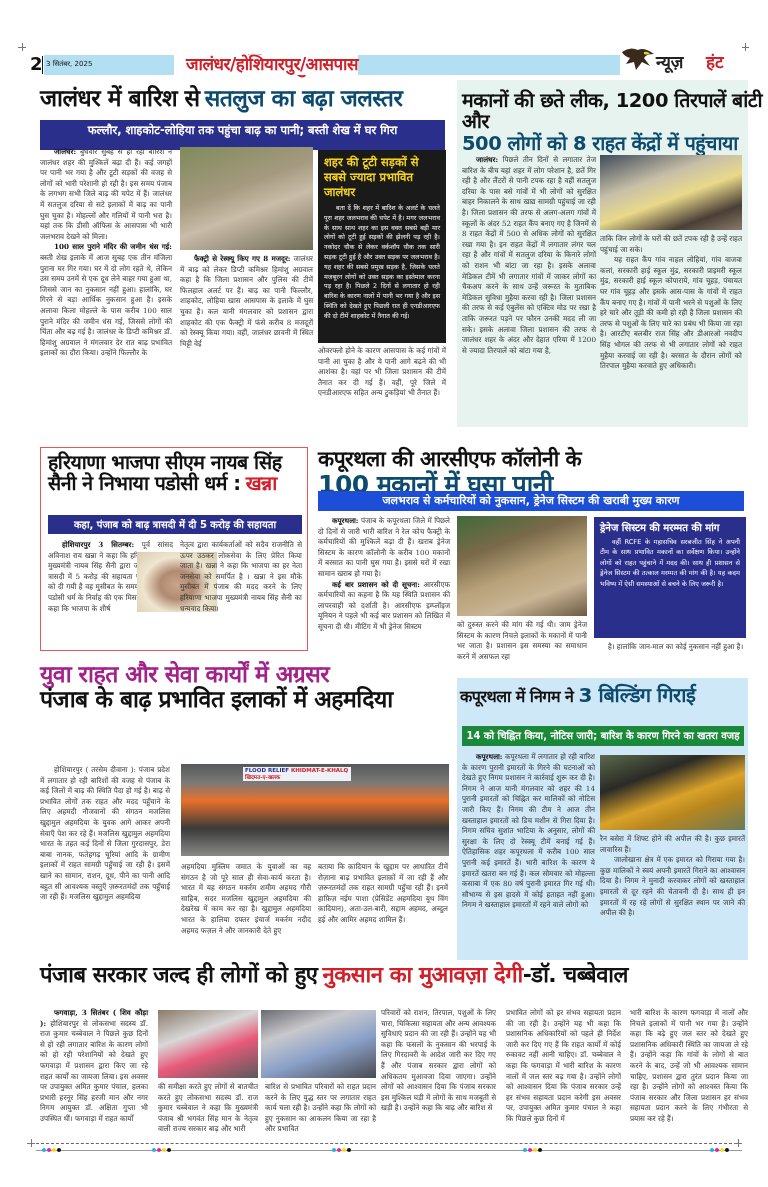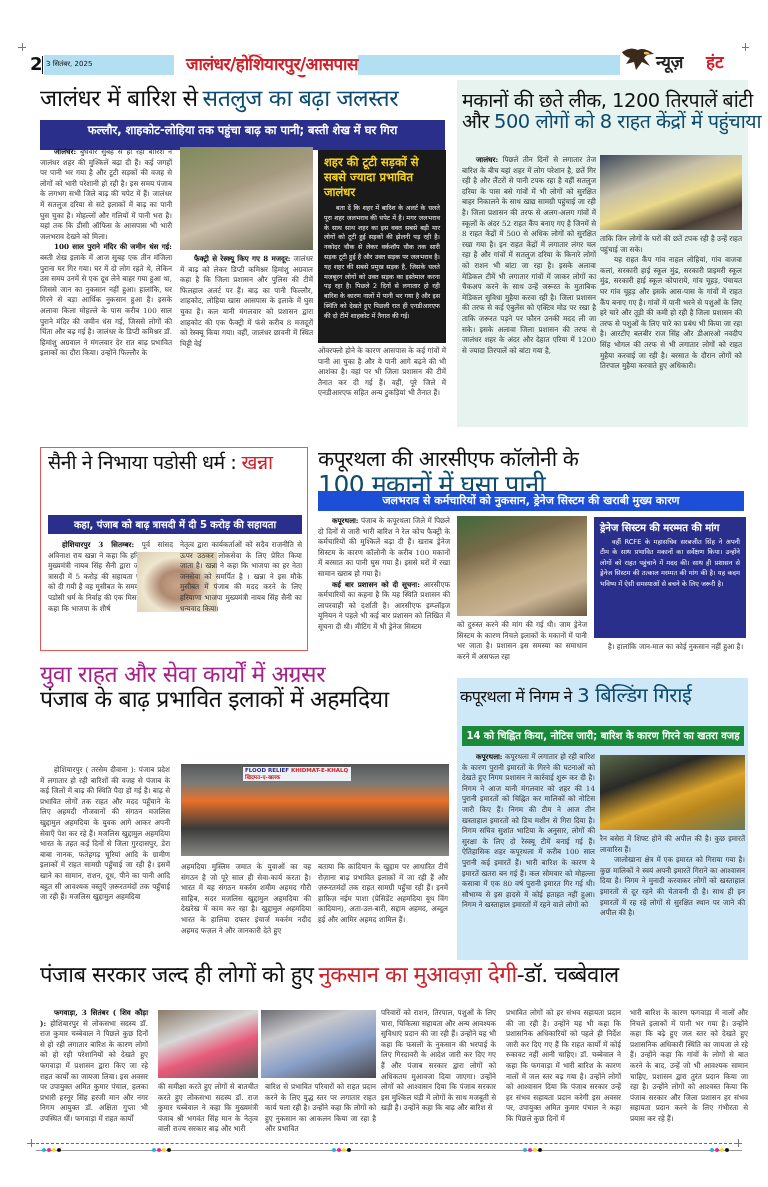--- a/index.html
+++ b/index.html
@@ -2,21 +2,21 @@
 <html><head>
 <meta charset="utf-8">
 <style>
   * { box-sizing: border-box; margin: 0; padding: 0; }
   html, body { width: 768px; height: 1187px; background: #ffffff; overflow: hidden; }
   body { position: relative; font-family: "DejaVu Serif", serif; color: #222; }
   .abs { position: absolute; }
   .body-text { font-size: 7.2px; line-height: 10.6px; text-align: justify; color: #333; font-family: "DejaVu Serif", serif; }
   .body-text p { text-indent: 14px; margin-bottom: 0; }
   .body-text b { font-weight: bold; color: #111; }
-  .hl { font-family: "DejaVu Sans", sans-serif; font-weight: normal; letter-spacing: -0.5px; line-height: 1.1; white-space: nowrap; color: #111; }
+  .hl { font-family: "DejaVu Sans", sans-serif; font-weight: bold; letter-spacing: -0.5px; line-height: 1.1; white-space: nowrap; color: #111; }
   .red { color: #0c4a6e; }
   .crim { color: #d0202a; }
   .purple { color: #a3228a; }
   .strap { font-family: "DejaVu Sans", sans-serif; color: #fff; font-weight: bold; text-align: center; white-space: nowrap; }
   .photo { background: linear-gradient(135deg, #8a8578 0%, #b8ae9a 35%, #6d6a60 70%, #a09a88 100%); }
   .crop { position: absolute; width: 8px; height: 8px; }
   .crop::before, .crop::after { content: ""; position: absolute; background: #777; }
   .crop::before { left: 3.5px; top: 0; width: 1px; height: 8px; }
   .crop::after { top: 3.5px; left: 0; height: 1px; width: 8px; }
   .dots { position: absolute; display: flex; gap: 1px; }
@@ -78,20 +78,21 @@
   <p><b>जालंधर:</b> <span>पिछले तीन दिनों से लगातार तेज बारिश के बीच यहां शहर में लोग परेशान है, छतें गिर रही है और लैंटरों से पानी टपक रहा है वहीं सतलुज दरिया के पास बसे गांवों में भी लोगों को सुरक्षित बाहर निकालने के साथ खाद्य सामग्री पहुंचाई जा रही है। जिला प्रशासन की तरफ से अलग-अलग गांवों में स्कूलों के अंदर 52 राहत कैंप बनाए गए है जिनमें से 8 राहत केंद्रों में 500 से अधिक लोगों को सुरक्षित रखा गया है। इन राहत केंद्रों में लगातार लंगर चल रहा है और गांवों में सतलुज दरिया के किनारे लोगों को राशन भी बांटा जा रहा है। इसके अलावा मेडिकल टीमें भी लगातार गांवों में जाकर लोगों का चैकअप करने के साथ उन्हें जरूरत के मुताबिक मेडिकल सुविधा मुहैया करवा रही है। जिला प्रशासन की तरफ से कई एंबुलेंस को एक्टिव मोड पर रखा है ताकि जरूरत पड़ने पर फौरन उनकी मदद ली जा सके। इसके अलावा जिला प्रशासन की तरफ से जालंधर शहर के अंदर और देहात एरिया में 1200 से ज्यादा तिरपालें को बांटा गया है,</span></p>
 </div>
 <div class="abs photo" style="left:600px;top:155px;width:142px;height:75px;background:linear-gradient(160deg,#3f4a5a 0%,#c8c0a8 35%,#e9d98a 55%,#4a3e36 80%,#8a7a6a 100%);"></div>
 <div class="abs body-text" style="left:600px;top:234px;width:142px;">
   <p style="text-indent:0;">ताकि जिन लोगों के घरों की छतें टपक रही है उन्हें राहत पहुंचाई जा सके।</p>
   <p>यह राहत कैंप गांव नाहल लोहियां, गांव वाजवा कलां, सरकारी हाई स्कूल मुंढ, सरकारी प्राइमरी स्कूल मुंढ, सरकारी हाई स्कूल कोपाराये, गांव चूहड़, पंचायत घर गांव चूहड़ और इसके आस-पास के गांवों में राहत कैंप बनाए गए है। गांवों में पानी भरने से पशुओं के लिए हरे चारे और तूड़ी की कमी हो रही है जिला प्रशासन की तरफ से पशुओं के लिए चारे का प्रबंध भी किया जा रहा है। आरटीए बलबीर राज सिंह और डीआरओ नवदीप सिंह भोगल की तरफ से भी लगातार लोगों को राहत मुहैया करवाई जा रही है। बरसात के दौरान लोगों को तिरपाल मुहैया करवाते हुए अधिकारी।</p>
 </div>
 
 <div class="abs" style="left:40px;top:447px;width:268px;height:204px;border:1.5px solid #e05a5a;"></div>
 <div class="abs" style="left:48px;top:452px;">
+  <div class="hl" style="font-size:19.5px;">हरियाणा भाजपा सीएम नायब सिंह</div>
   <div><span class="hl" style="font-size:19.5px;">सैनी ने निभाया पडोसी धर्म :</span> <span class="hl crim" style="font-size:19.5px;">खन्ना</span></div>
 </div>
 <div class="abs strap" style="left:48px;top:515px;width:254px;height:19px;line-height:19px;background:#2a2f8c;font-size:10px;">कहा, पंजाब को बाढ़ त्रासदी में दी 5  करोड़ की सहायता</div>
 <div class="abs body-text" style="left:48px;top:540px;width:125px;">
   <p><b>होशियारपुर 3 सितम्बर:</b> <span>पूर्व सांसद अविनाश राय खन्ना ने कहा कि हरियाणा भाजपा मुख्यमंत्री नायब सिंह सैनी द्वारा जो पंजाब बाढ़ त्रासदी में 5 करोड़ की सहायता पंजाब सरकार को दी गयी है वह मुसीबत के समय मानवतावादी पडोसी धर्म के निर्वाह की एक मिसाल है। खन्ना ने कहा कि भाजपा के शीर्ष</span></p>
 </div>
 <div class="abs photo" style="left:137px;top:552px;width:80px;height:60px;background:radial-gradient(ellipse at 50% 55%,#caa58a 0%,#b08a72 30%,#efe6d0 60%,#d9cdb0 100%);"></div>
 <div class="abs body-text" style="left:180px;top:540px;width:122px;">
   <p style="text-indent:0;">नेतृत्व द्वारा कार्यकर्ताओं को सदैव राजनीति से ऊपर उठकर लोकसेवा के लिए प्रेरित किया जाता है। खन्ना ने कहा कि भाजपा का हर नेता जनसेवा को समर्पित है । खन्ना ने इस मौके मुसीबत में पंजाब की मदद करने के लिए हरियाणा भाजपा मुख्यमंत्री नायब सिंह सैनी का धन्यवाद किया।</p>
 </div>

